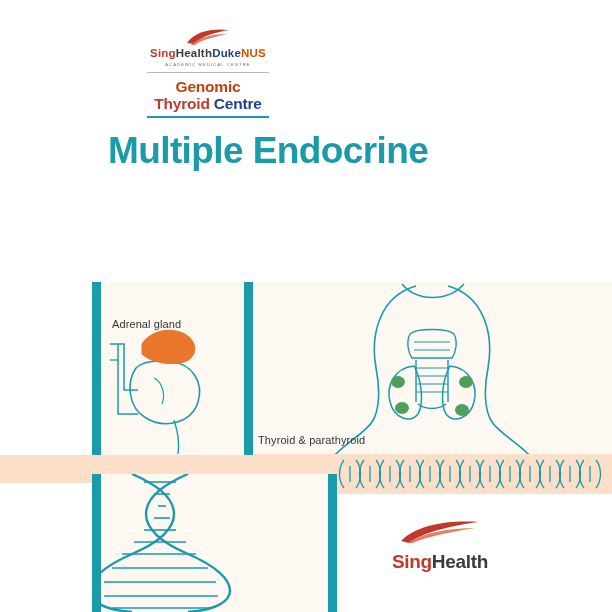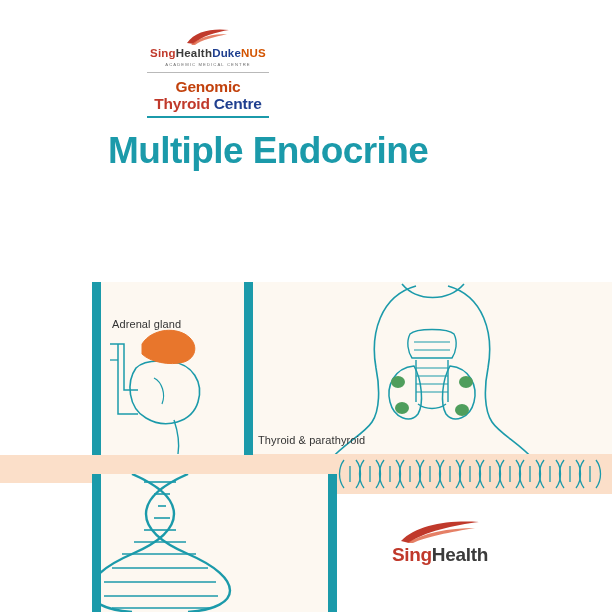--- a/index.html
+++ b/index.html
@@ -201,21 +201,21 @@
     width: 110px;
     text-align: center;
   }
   .footer-logo .fl-swoosh { height: 24px; }
   .footer-logo .fl-swoosh svg { display: block; margin: 0 auto; }
   .footer-logo .fl-word {
     font-size: 19px;
     font-weight: bold;
     letter-spacing: -.3px;
     line-height: 1;
-    margin-top: 1px;
+    margin-top: 8px;
     white-space: nowrap;
   }
   .footer-logo .fl-word .sing { color: #c0392b; }
   .footer-logo .fl-word .health { color: #3b3b3b; }
 </style>
 </head>
 <body>
 
 <div class="page">
 

